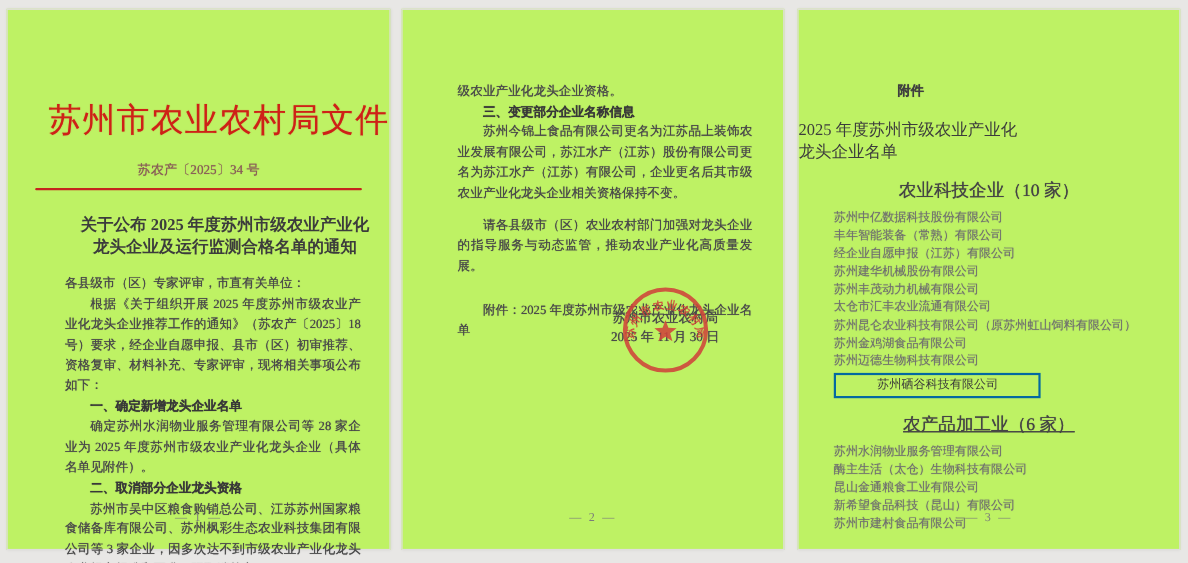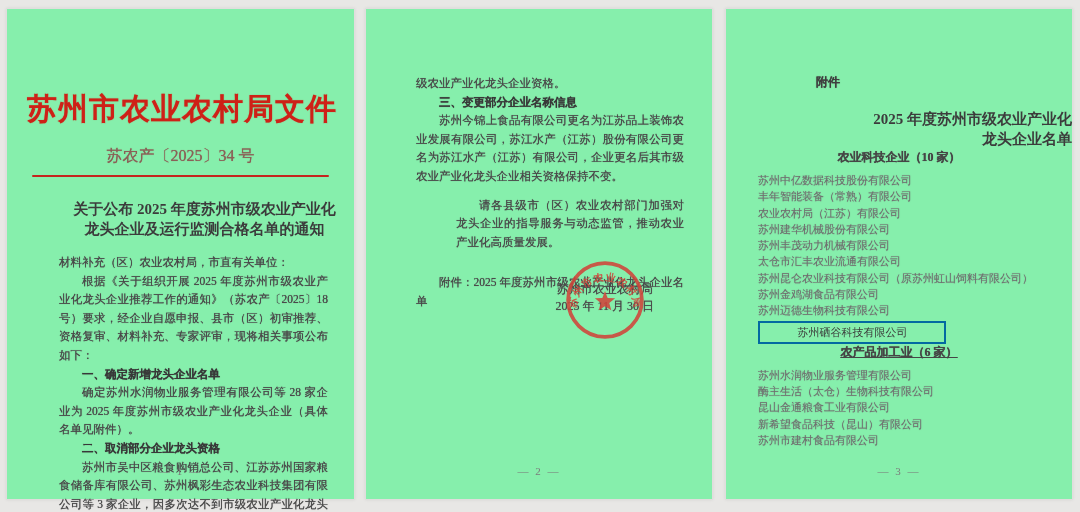--- a/index.html
+++ b/index.html
@@ -1,38 +1,37 @@
 <!DOCTYPE html>
 <html><head>
 <meta charset="utf-8">
 <style>
   * { margin:0; padding:0; box-sizing:border-box; }
   html,body { width:1080px; height:512px; overflow:hidden; }
   body { background:#e8e7e5; font-family:"Liberation Serif","DejaVu Serif",serif; }
   .viewer { position:relative; width:1080px; height:512px; background:#e8e7e5; }
   .page {
-    position:absolute; top:8px; height:492px; background:#86efac;
+    position:absolute; top:8px; height:492px; background:#bef264;
     border:1px solid #e0dedd; box-shadow:0 0 3px rgba(0,0,0,.08);
   }
   .page1 { left:6px;   width:349px; }
   .page2 { left:365px; width:348px; }
   .page3 { left:725px; width:348px; }
 
   .scan { text-shadow:0 0 .7px currentColor; }
 
   
   .agency-header {
-    margin-top:80px; text-align:left; font-weight:700;
+    margin-top:80px; text-align:right; font-weight:400;
     font-size:30px; letter-spacing:1px; color:#ce2117;
     text-shadow:0 0 1px rgba(206,33,23,.55);
     white-space:nowrap;
-    padding-left:20px;
   }
   .doc-number {
-    margin-top:16px; text-align:center; font-size:16px; color:#8a6157;
+    margin-top:16px; text-align:center; font-size:12px; color:#8a6157;
   }
   .red-rule {
     margin:8px 25px 0 25px; height:2px; background:#c5241e; border-radius:1px;
   }
   .doc-title {
     margin-top:22px; text-align:center; font-weight:700;
     font-size:15px; line-height:20px; color:#3c3c3c;padding-left:48px;
   }
   .body1 { margin:14px 26px 0 52px; }
   .body2 { margin:0 28px 0 50px; }
@@ -50,26 +49,26 @@
   .attach-line { text-indent:2em; margin-top:22px; }
   .signature {
     position:absolute; right:58px; top:272px; text-align:center;
     font-size:12px; line-height:17px; color:#4a4a4a; z-index:1;
   }
   .seal { position:absolute; left:198px; top:250px; width:82px; height:82px; opacity:.88; z-index:2; }
 
   
   .attach-label { margin:65px 0 0 42px; font-weight:700; font-size:12px; color:#3f3f3f;padding-left:48px; }
   .attach-title {
-    margin-top:18px; text-align:right; font-weight:700;
-    font-size:15px; line-height:20px; color:#3c3c3c;margin-left:44px;
+    margin-top:18px; text-align:left; font-weight:400;
+    font-size:15px; line-height:20px; color:#3c3c3c;
   }
   .group-title {
-    text-align:center; font-weight:700;
-    font-size:12px; color:#454545;
+    margin-top:14px; text-align:center; font-weight:400;
+    font-size:16px; color:#454545;
   }
   .group-title.u { text-decoration:underline; }
   .company-list { list-style:none; margin:6px 0 0 32px; }
   .company-list li {
     font-size:11px; line-height:16.3px; color:#6f6f6f;
     text-shadow:0 0 1px rgba(110,110,110,.6); white-space:nowrap;
   }
   .company-list li.boxed { line-height:16px; margin-top:2px; }
   .boxed .hl {
     display:inline-block; min-width:188px; border:2px solid #0369a1;
@@ -83,36 +82,36 @@
 
   <div class="page page1">
     <div class="agency-header">苏州市农业农村局文件</div>
     <div class="doc-number scan">苏农产〔2025〕34 号</div>
     <div class="red-rule"></div>
     <div class="doc-title">
       <div>关于公布 2025 年度苏州市级农业产业化</div>
       <div>龙头企业及运行监测合格名单的通知</div>
     </div>
     <div class="body1">
-      <div class="bodytext scan salutation">材料补充（区）农业农村局，市直有关单位：</div>
+      <div class="bodytext scan salutation">各县级市（区）专家评审，市直有关单位：</div>
       <div class="bodytext scan para">根据《关于组织开展 2025 年度苏州市级农业产业化龙头企业推荐工作的通知》（苏农产〔2025〕18 号）要求，经企业自愿申报、县市（区）初审推荐、资格复审、材料补充、专家评审，现将相关事项公布如下：</div>
       <div class="bodytext scan sec-heading">一、确定新增龙头企业名单</div>
       <div class="bodytext scan para">确定苏州水润物业服务管理有限公司等 28 家企业为 2025 年度苏州市级农业产业化龙头企业（具体名单见附件）。</div>
       <div class="bodytext scan sec-heading">二、取消部分企业龙头资格</div>
       <div class="bodytext scan para">苏州市吴中区粮食购销总公司、江苏苏州国家粮食储备库有限公司、苏州枫彩生态农业科技集团有限公司等 3 家企业，因多次达不到市级农业产业化龙头企业规定标准和要求，现取消其市</div>
     </div>
     <div class="page-num">— 1 —</div>
   </div>
 
   <div class="page page2">
     <div class="body2">
       <div class="bodytext scan">级农业产业化龙头企业资格。</div>
       <div class="bodytext scan sec-heading">三、变更部分企业名称信息</div>
       <div class="bodytext scan para">苏州今锦上食品有限公司更名为江苏品上装饰农业发展有限公司，苏江水产（江苏）股份有限公司更名为苏江水产（江苏）有限公司，企业更名后其市级农业产业化龙头企业相关资格保持不变。</div>
-      <div class="bodytext scan para" style="margin-top:10px;margin-left:40px;">请各县级市（区）农业农村部门加强对龙头企业的指导服务与动态监管，推动农业产业化高质量发展。</div>
+      <div class="bodytext scan para" style="margin-top:10px;">请各县级市（区）农业农村部门加强对龙头企业的指导服务与动态监管，推动农业产业化高质量发展。</div>
       <div class="bodytext scan attach-line">附件：2025 年度苏州市级农业产业化龙头企业名单</div>
     </div>
     <div class="signature scan">
       <div>苏州市农业农村局</div>
       <div>2025 年 11 月 30 日</div>
     </div>
     <svg class="seal" viewBox="0 0 100 100" aria-hidden="true">
       <circle cx="50" cy="50" r="45" fill="none" stroke="#d0453b" stroke-width="4.5"></circle>
       <polygon fill="#d0453b" points="50,39 53.23,47.55 62.36,47.98 55.23,53.70 57.64,62.52 50,57.5 42.36,62.52 44.77,53.70 37.64,47.98 46.77,47.55"></polygon>
       <path id="sealArc" d="M 15,54 A 36,36 0 0 1 85,54" fill="none"></path>
@@ -126,21 +125,21 @@
   <div class="page page3">
     <div class="attach-label scan">附件</div>
     <div class="attach-title">
       <div>2025 年度苏州市级农业产业化</div>
       <div>龙头企业名单</div>
     </div>
     <div class="group-title scan">农业科技企业（10 家）</div>
     <ul class="company-list">
       <li>苏州中亿数据科技股份有限公司</li>
       <li>丰年智能装备（常熟）有限公司</li>
-      <li>农业农村局（江苏）有限公司</li>
+      <li>经企业自愿申报（江苏）有限公司</li>
       <li>苏州建华机械股份有限公司</li>
       <li>苏州丰茂动力机械有限公司</li>
       <li>太仓市汇丰农业流通有限公司</li>
       <li>苏州昆仑农业科技有限公司（原苏州虹山饲料有限公司）</li>
       <li>苏州金鸡湖食品有限公司</li>
       <li>苏州迈德生物科技有限公司</li>
       <li class="boxed">
         <span class="hl">苏州硒谷科技有限公司</span>
       </li>
     </ul>

